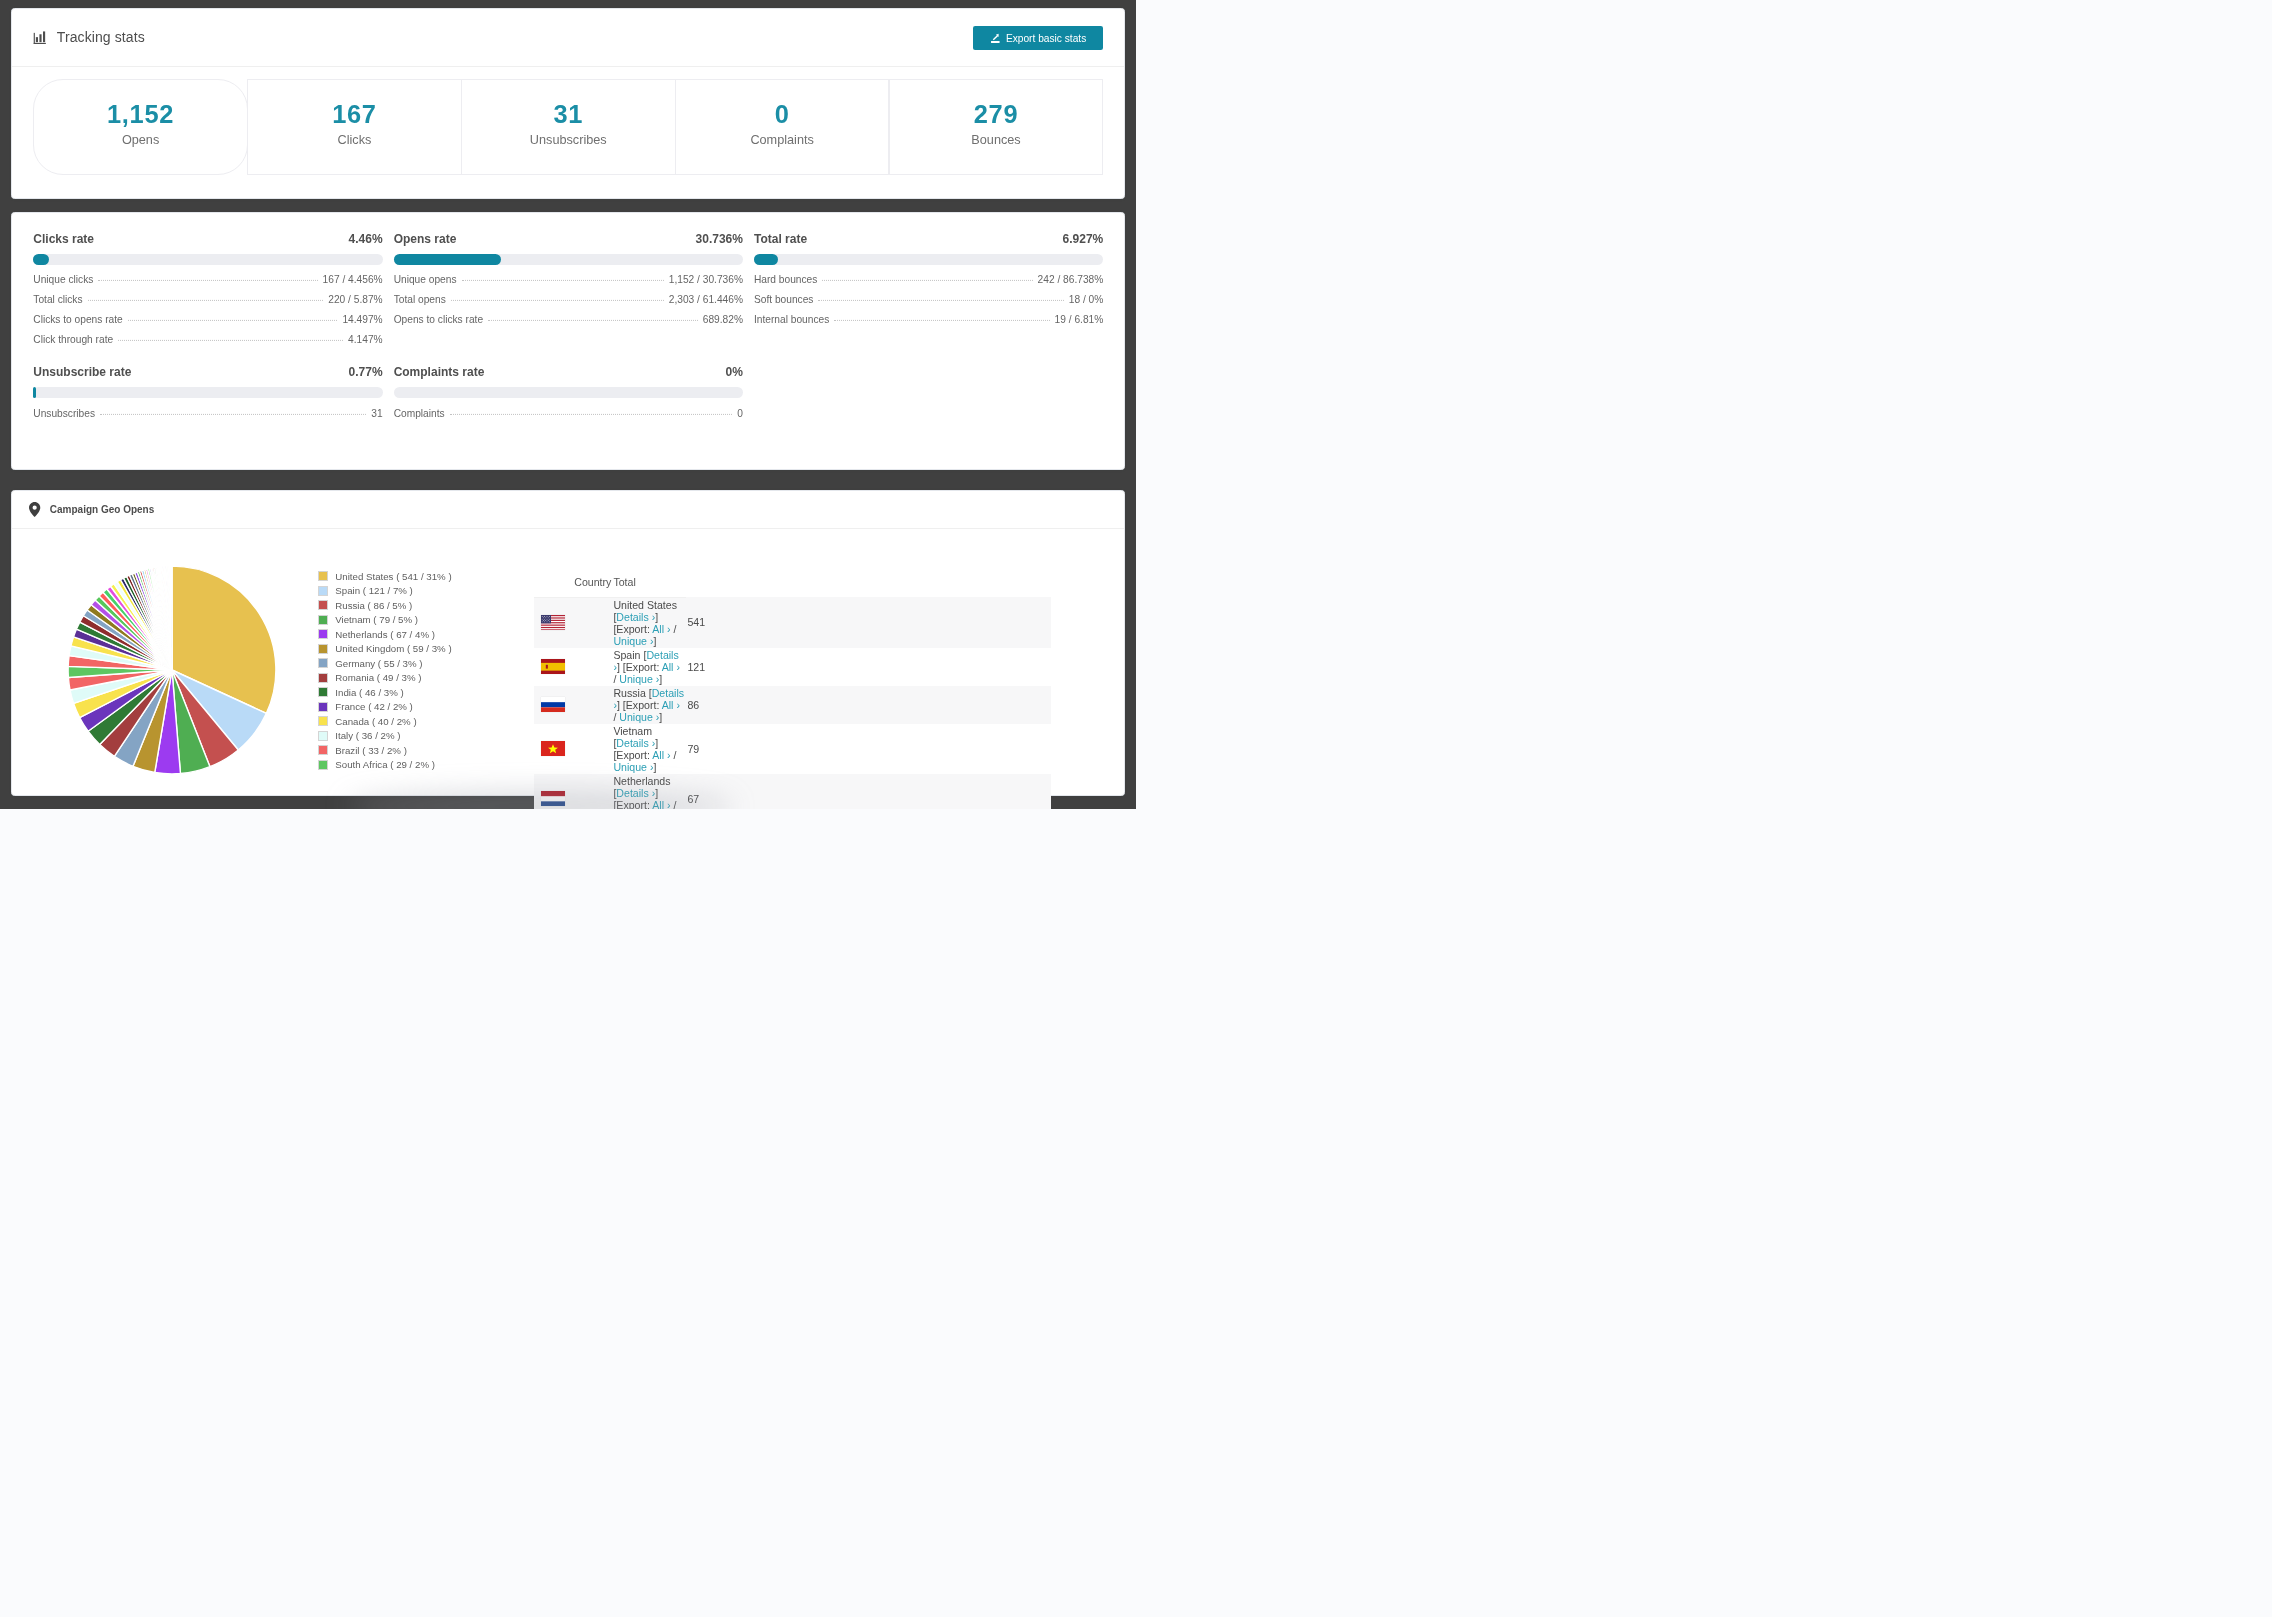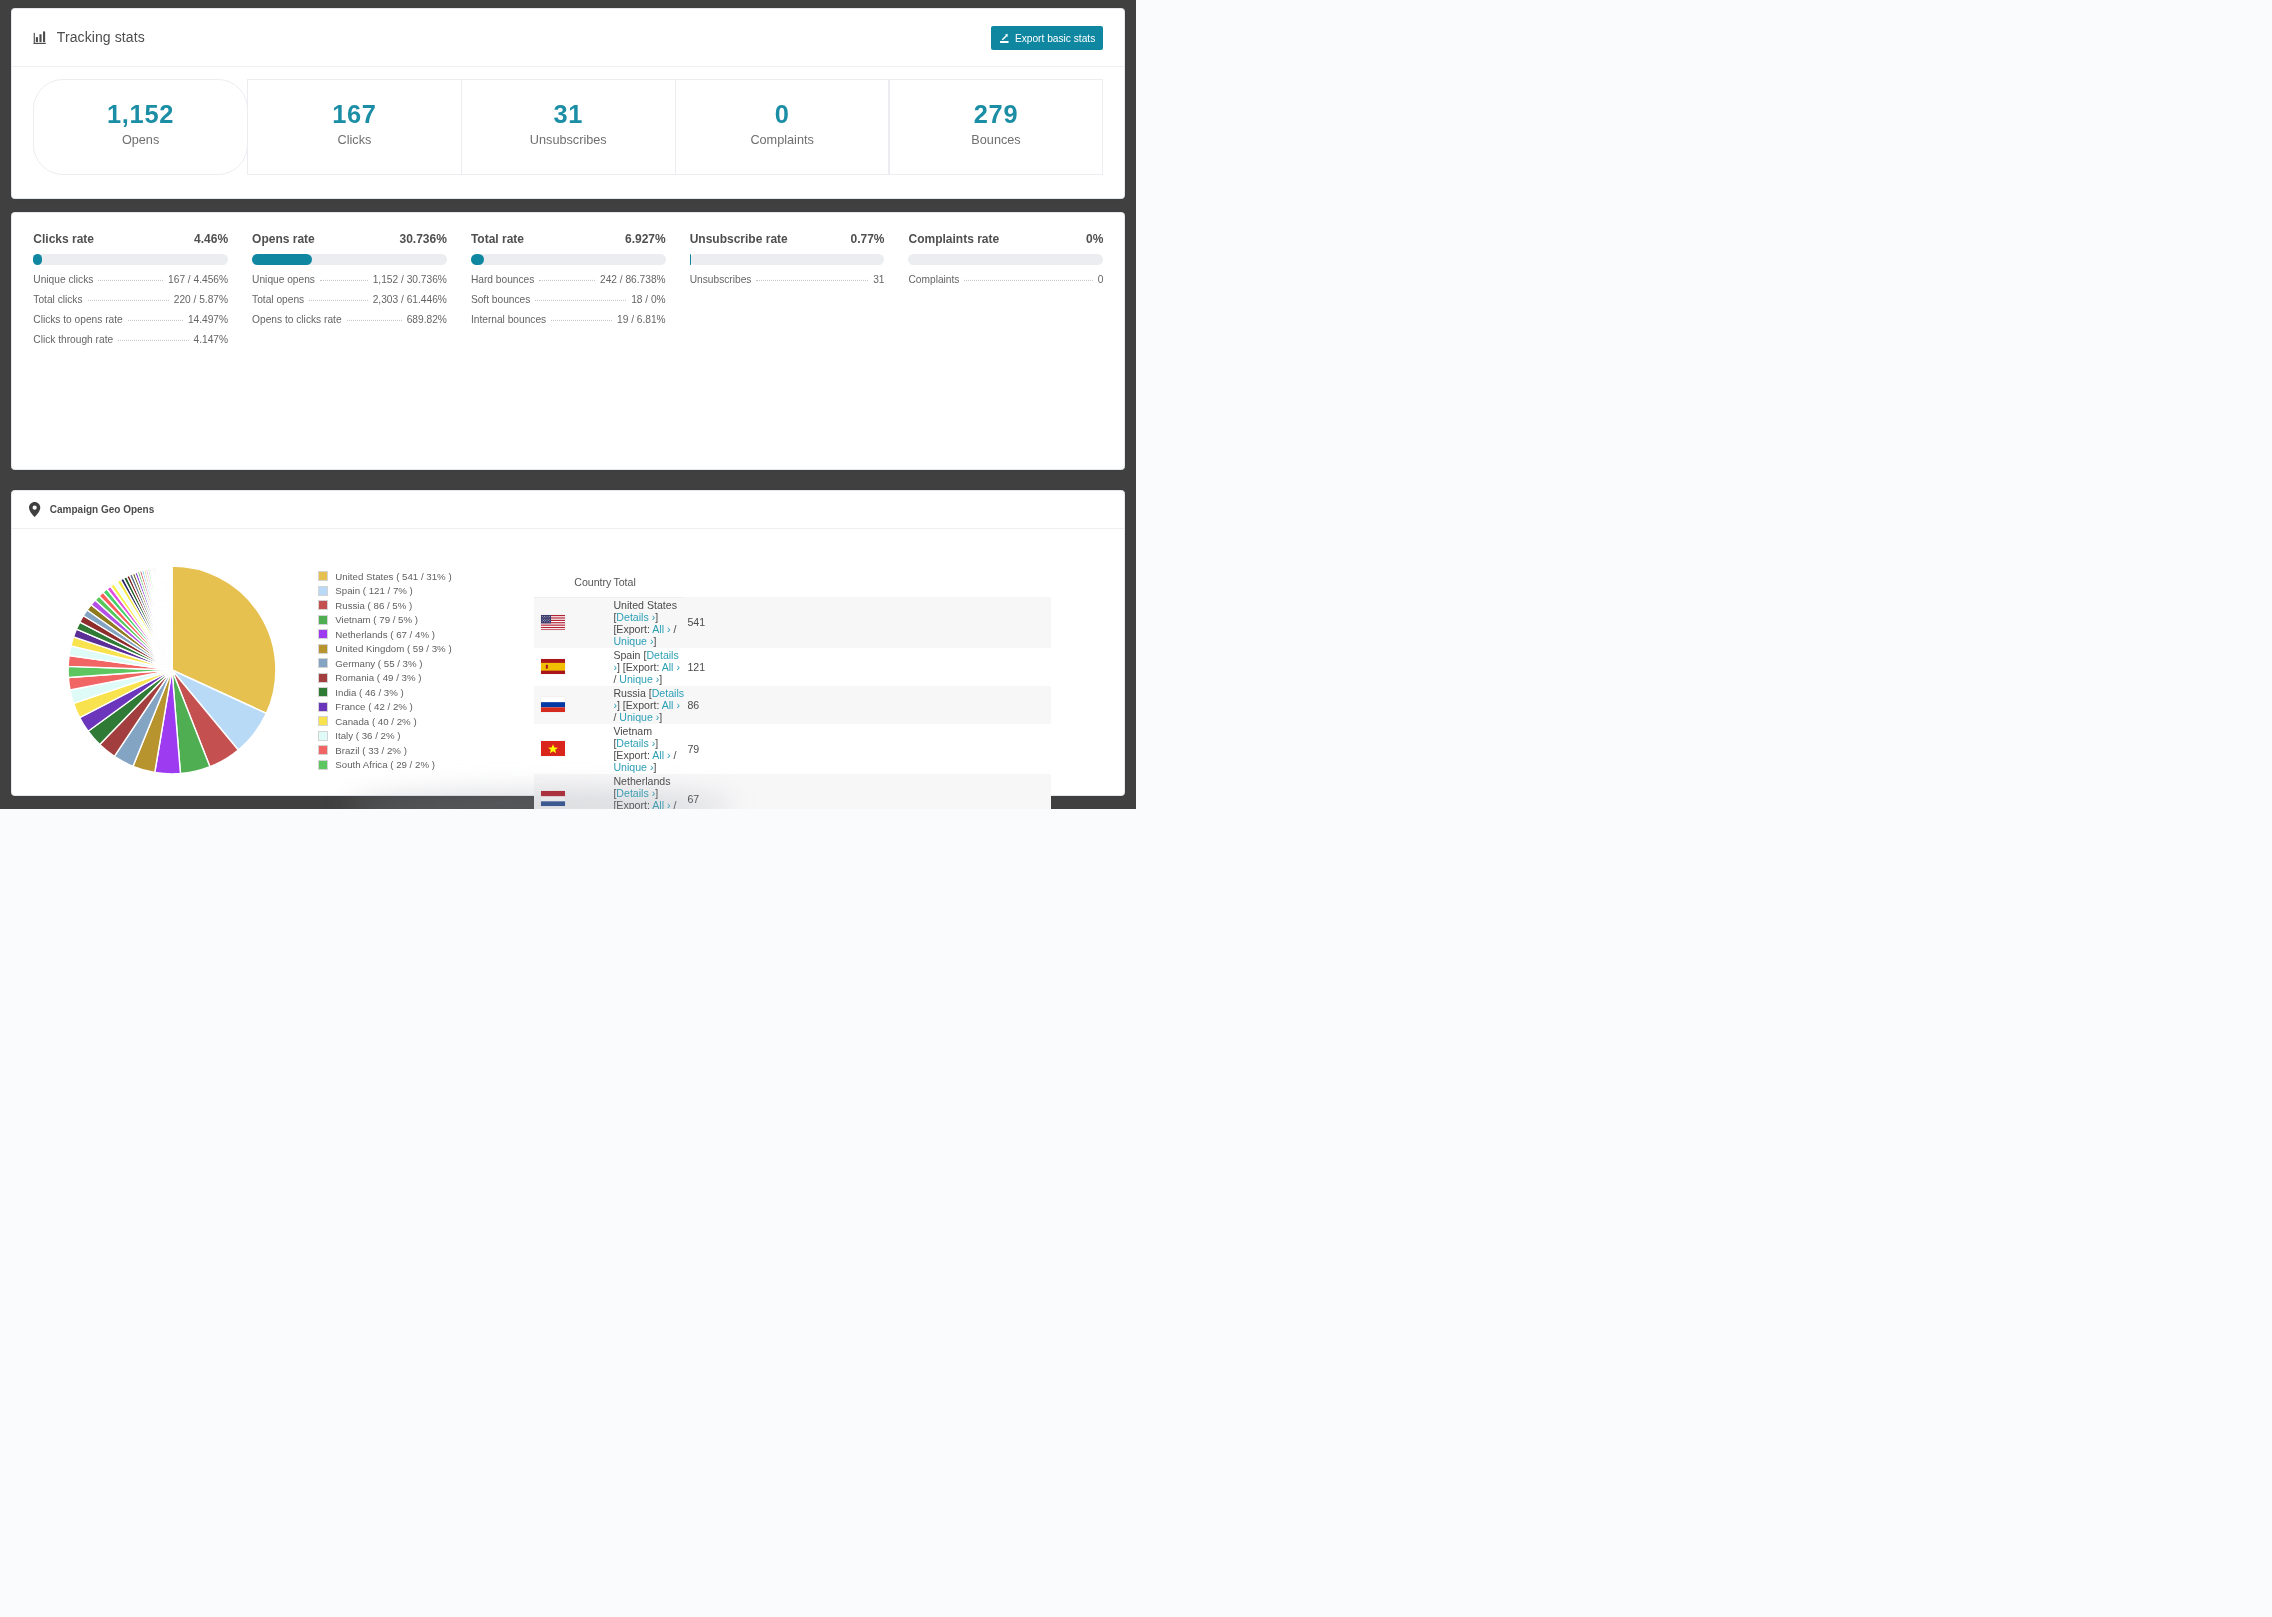--- a/index.html
+++ b/index.html
@@ -9,29 +9,29 @@
 
   .card { position:absolute; left:11.3px; width:1114px; background:#fff; border:0.7px solid #e4e7ec; border-radius:3.5px; box-shadow:0 0.7px 2.1px rgba(50,60,70,.08); }
   #card-tracking { top:7.8px; height:191px; }
   #card-rates    { top:212px; height:258px; }
   #card-geo      { top:490px; height:306px; }
 
   
   .tr-header { position:relative; height:58px; border-bottom:0.7px solid #efefef; display:flex; align-items:center; padding:0 21px; }
   .hdr-icon { display:flex; align-items:center; color:#4d4d4d; }
   .tr-title { font-size:14px; font-weight:400; color:#4d4d4d; margin-left:8.5px; letter-spacing:0.1px; }
-  .export-btn { position:absolute; right:21px; top:17.6px; height:24px; background:#0f87a1; color:#fff; border:none; border-radius:2.1px; font-size:10.2px; font-family:inherit; display:flex; align-items:center; gap:5.6px; padding:0 8px; cursor:pointer; }
+  .export-btn { position:absolute; right:21px; top:17.6px; height:24px; background:#0f87a1; color:#fff; border:none; border-radius:2.1px; font-size:10.2px; font-family:inherit; display:flex; align-items:center; gap:5.6px; padding:0 17px; cursor:pointer; }
   .summary-row { display:flex; margin:12px 21px 0; }
   .sum-cell { flex:1; border:0.7px solid #ededf1; margin-left:-0.7px; text-align:center; height:96px; background:#fff; }
   .sum-cell:first-child { margin-left:0;border-radius:30px; }
   .sum-num { margin-top:20.5px; font-size:25.4px; font-weight:700; color:#1b8ea6; letter-spacing:0.7px; }
   .sum-lab { margin-top:3.5px; font-size:12.7px; color:#6f6f6f; }
 
   
-  .rates-wrap { padding:19px 21px; display:grid; grid-template-columns:1fr 1fr 1fr 1fr 1fr; column-gap:24px; row-gap:22.6px; }
+  .rates-wrap { padding:19px 21px; display:grid; grid-template-columns:1fr 1fr 1fr; column-gap:24px; row-gap:22.6px;gap:11px; }
   .rate-head { display:flex; justify-content:space-between; align-items:baseline; font-size:12px; font-weight:700; color:#4f4f4f; }
   .rate-bar  { height:11.3px; border-radius:5.6px; background:#ecedf1; margin-top:7.8px; position:relative; }
   .rate-fill { position:absolute; left:0; top:0; height:11.3px; border-radius:5.6px; background:#0f87a1; }
   .details { margin-top:9.2px; }
   .detail { display:flex; align-items:baseline; height:20px; font-size:10.2px; color:#656565; }
   .detail .dots { flex:1; border-bottom:0.7px dotted #c2c2c2; margin:0 5px; transform:translateY(-2.1px); }
   .detail .lbl, .detail .val { white-space:nowrap; }
 
   
   .geo-header { height:38px; display:flex; align-items:center; padding:0 17px; border-bottom:0.7px solid #efefef; }

